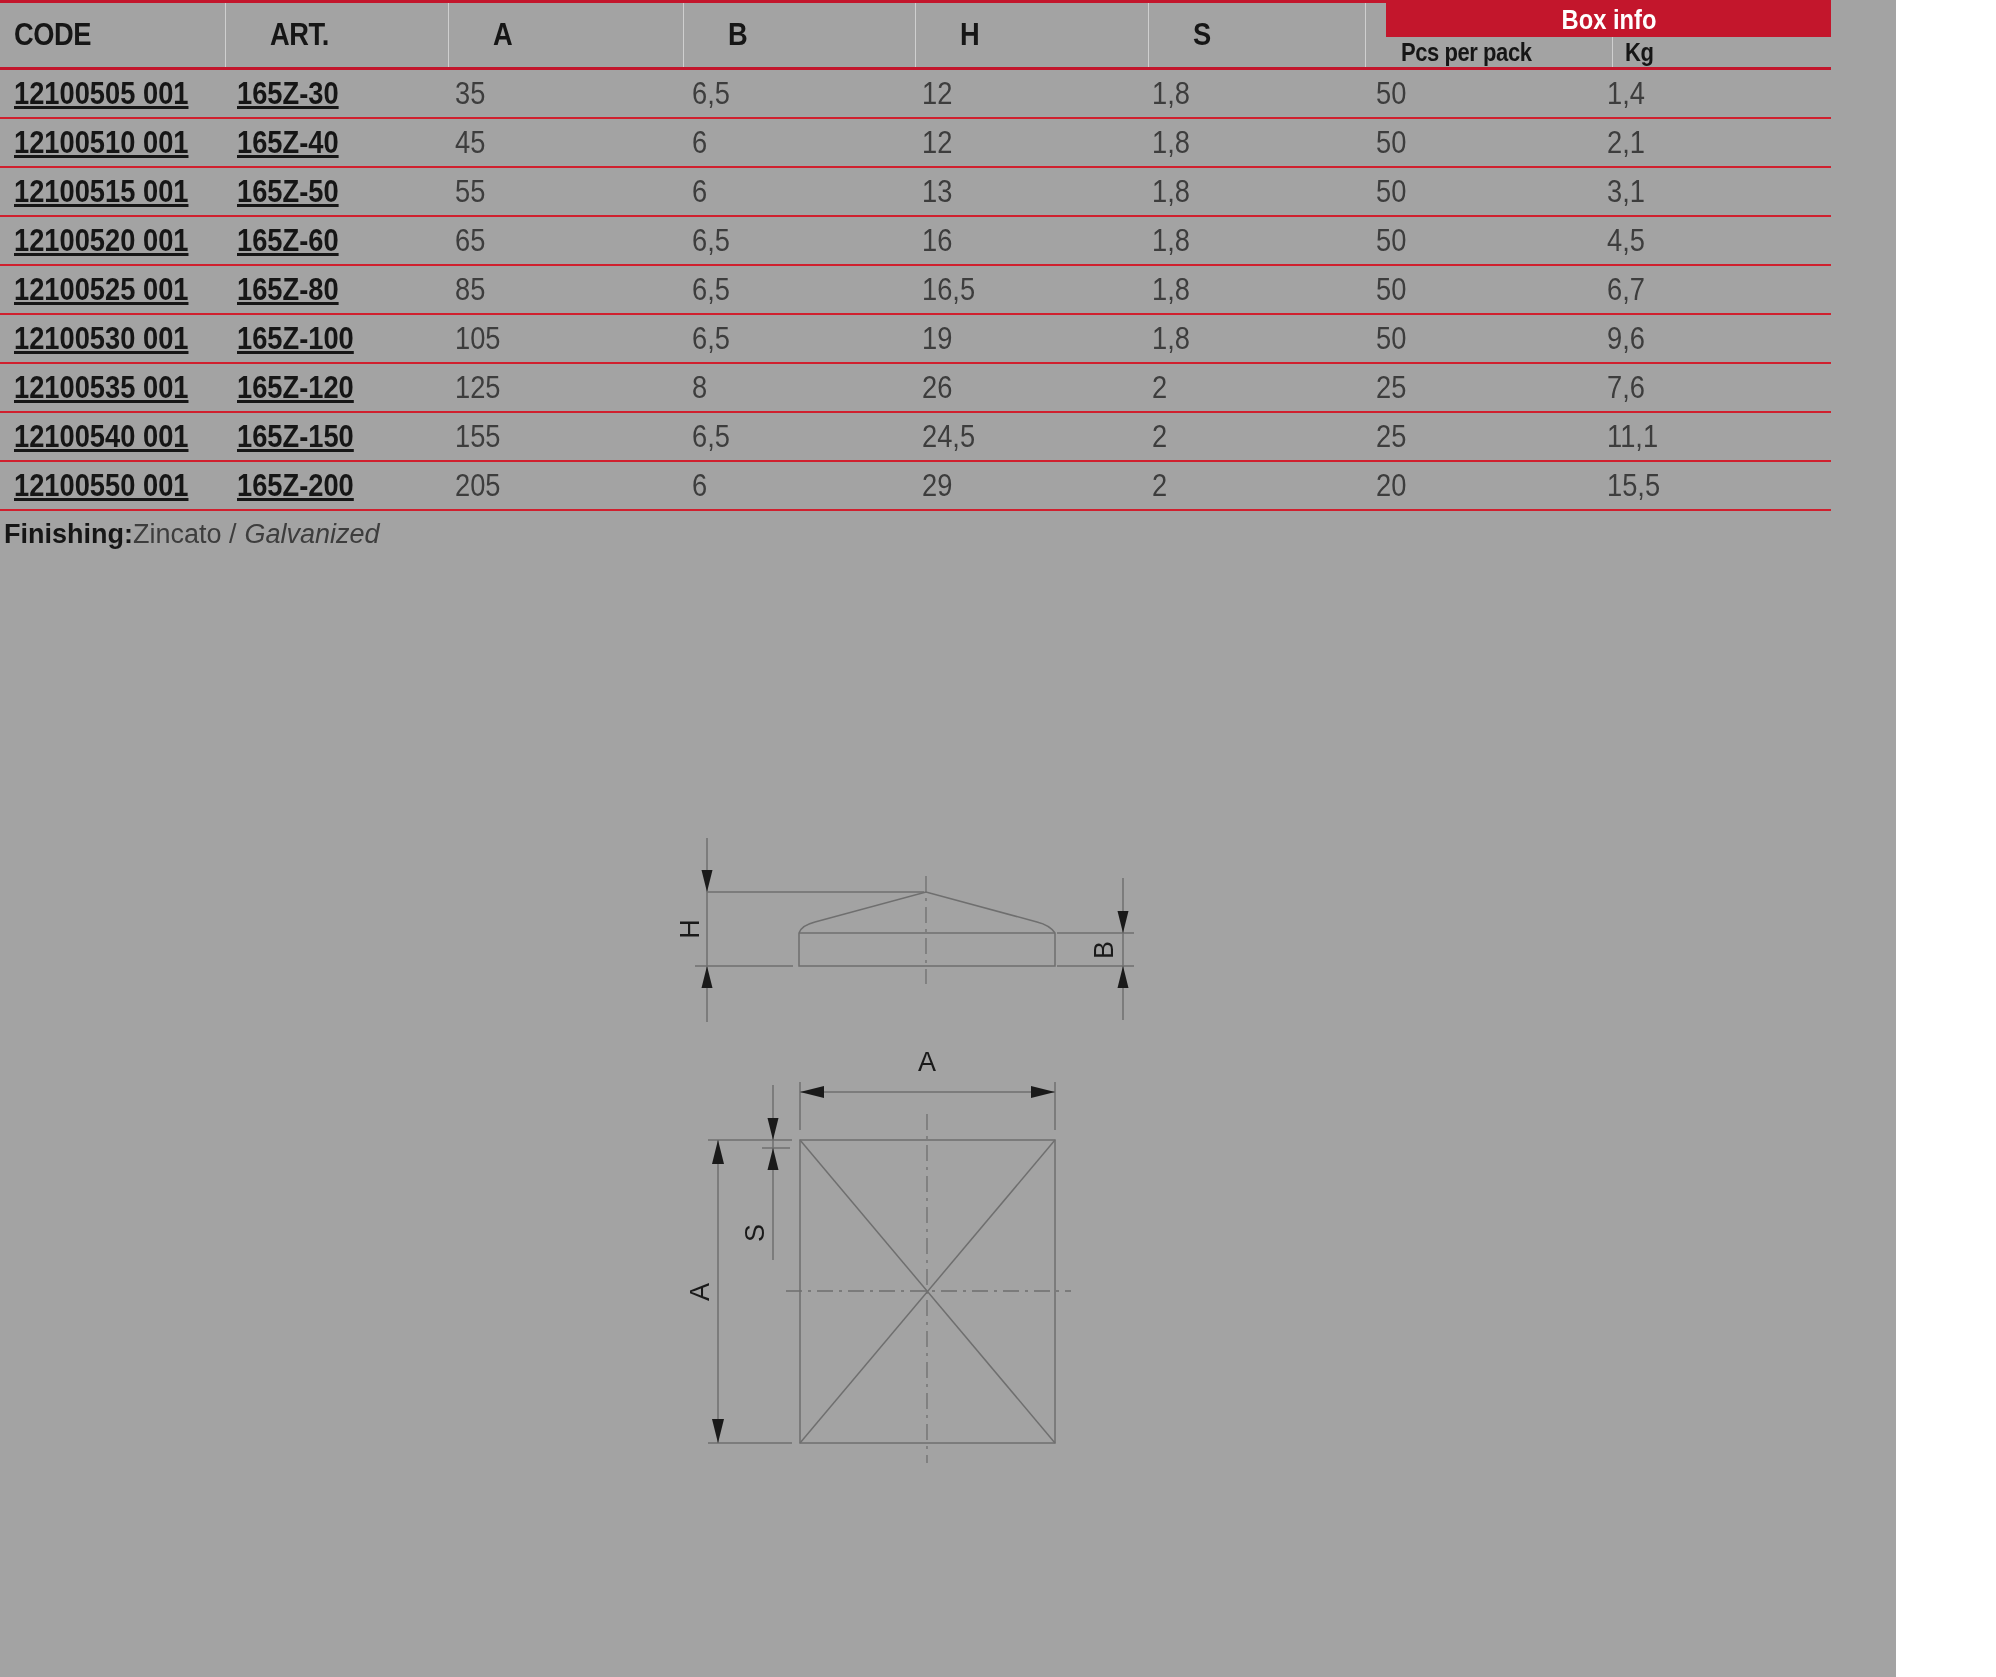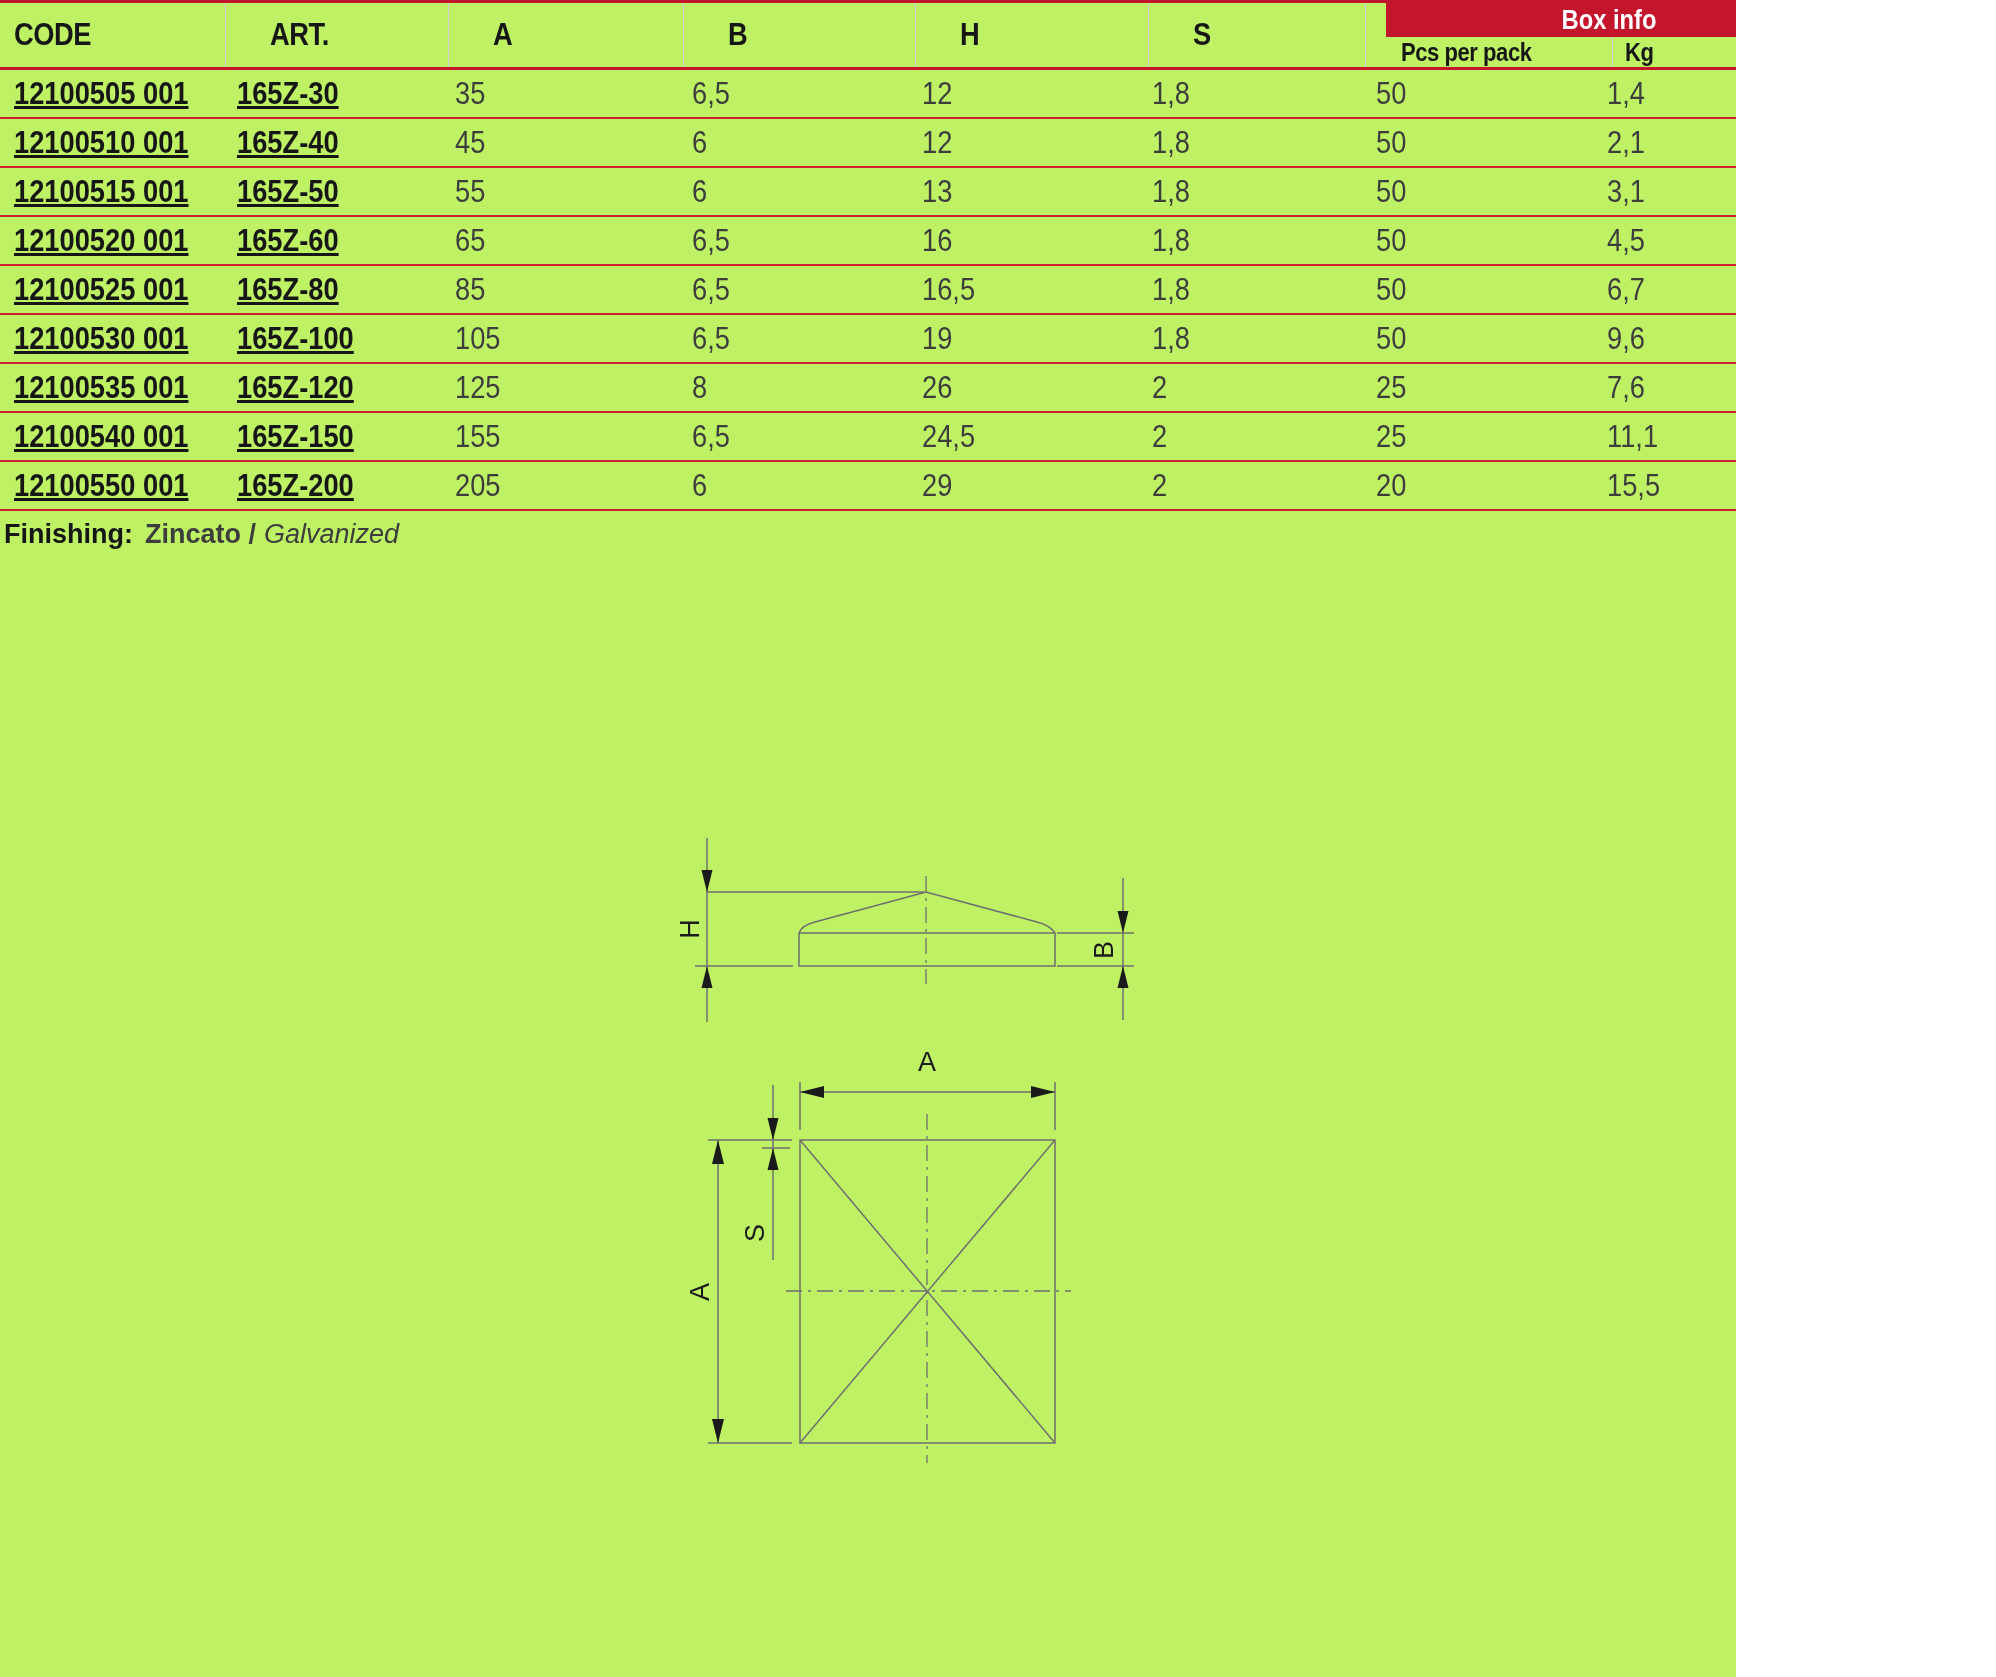--- a/index.html
+++ b/index.html
@@ -6,21 +6,21 @@
     --accent:#c3162c;
     --rowline:#d0202e;
     --gray-sep:#cfcfcf;
     --txt-dark:#161616;
     --txt-gray:#3d3d3d;
     --line-gray:#6f6f6f;
   }
   *{margin:0;padding:0;box-sizing:border-box;}
   html,body{background:#ffffff;}
   body{font-family:"Liberation Sans","DejaVu Sans",sans-serif;color:var(--txt-dark);}
-  #page{position:relative;width:1736px;height:1677px;background:#bef264;overflow:hidden;}
+  #page{position:relative;width:1896px;height:1677px;background:#a3a3a3;overflow:hidden;}
 
   
   .spec-table{position:absolute;left:0;top:0;width:1831px;}
   .thead{display:flex;height:70px;border-top:3px solid var(--accent);border-bottom:3px solid var(--accent);}
   .hcell{display:flex;align-items:center;font-weight:700;font-size:31px;letter-spacing:-.5px;}
   .hcell+.hcell{border-left:1px solid var(--gray-sep);padding-left:44px;}
   .boxgroup{display:flex;flex-direction:column;border-left:1px solid var(--gray-sep);}
   .boxbanner{height:34px;background:var(--accent);color:#fff;font-weight:700;font-size:27px;
              display:flex;align-items:center;justify-content:center;}
   .boxsub{flex:1;display:flex;}
@@ -42,21 +42,21 @@
   .dp0{padding-left:14px;} .dp1{padding-left:13px;} .dp2{padding-left:10px;}
   .dp3{padding-left:13px;} .dp4{padding-left:13px;} .dp5{padding-left:12px;}
   .dp6{padding-left:20px;} .dp7{padding-left:10px;}
 
   .cond{display:inline-block;transform:scaleX(.88);transform-origin:0 50%;white-space:nowrap;}
   .cond.center{transform-origin:50% 50%;}
 
   
   .finishing{position:absolute;left:4px;top:519px;font-size:27px;display:flex;align-items:baseline;}
   .finishing .lab{font-weight:700;color:var(--txt-dark);}
-  .finishing .val{color:var(--txt-gray);margin-left:12px;font-weight:bold;}
+  .finishing .val{color:var(--txt-gray);margin-left:0;}
   .finishing .vali{color:var(--txt-gray);font-style:italic;margin-left:8px;}
 
   
   .diagram{position:absolute;left:640px;top:820px;}
   .dline{stroke:var(--line-gray);stroke-width:1.5;fill:none;}
   .dcl{stroke:var(--line-gray);stroke-width:1.3;fill:none;stroke-dasharray:16 6 3 6;}
   .darrow{fill:#1a1a1a;stroke:none;}
   .dlabel{fill:#1a1a1a;font-family:"Liberation Sans","DejaVu Sans",sans-serif;font-size:27px;}
 </style>
 </head>

